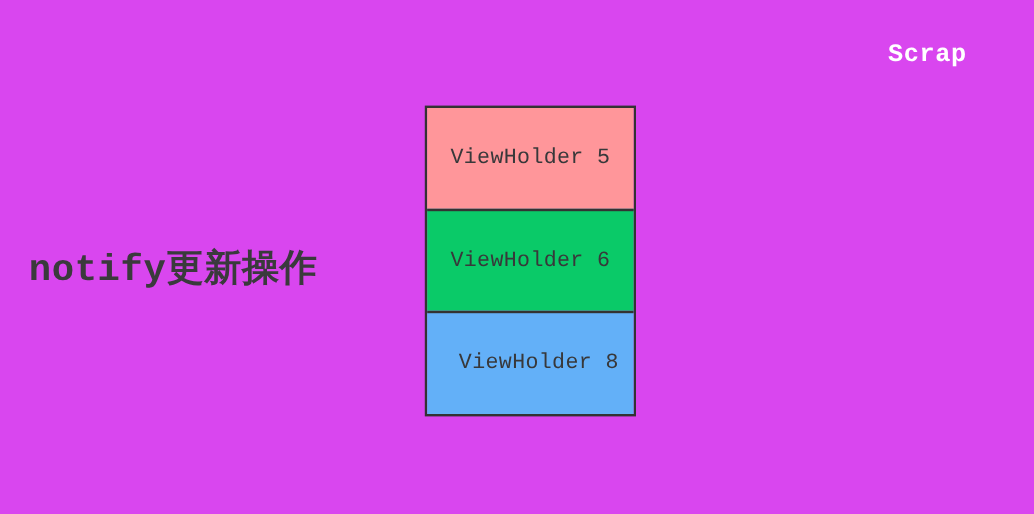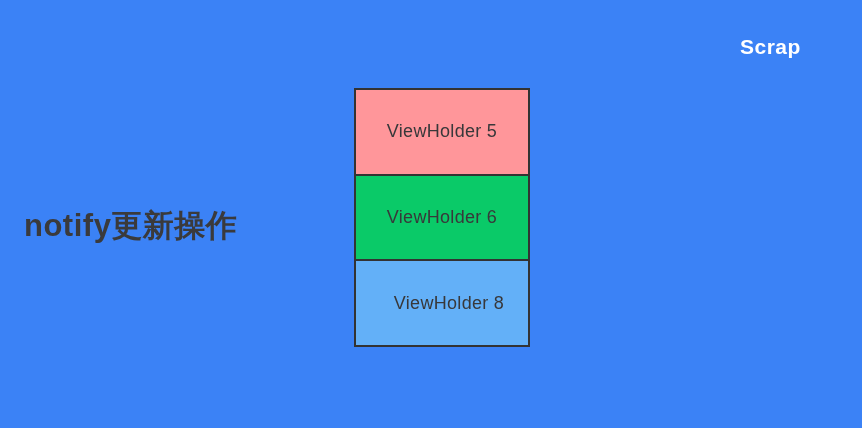--- a/index.html
+++ b/index.html
@@ -60,21 +60,21 @@
   }
   .vh-box-label {
     font-size: 18px;
     font-weight: 400;
     letter-spacing: 0.3px;
   }
 </style>
 </head>
 <body>
 
-<div class="canvas" style="background: #3b82f6;">
+<div class="canvas" style="background: #d946ef; font-family: Liberation Mono, monospace;">
 
   <div class="scrap-label" style="color: rgb(255, 255, 255);">Scrap</div>
 
   <div class="notify-label" style="color: rgb(58, 58, 60);">notify更新操作</div>
 
   <div class="vh-stack" style="border-color: rgb(51, 51, 51);">
     <div class="vh-box" style="background-color: rgb(255, 150, 154);">
       <span class="vh-box-label" style="color: rgb(56, 56, 58);">ViewHolder 5</span>
     </div>
     <div class="vh-box" style="background-color: rgb(10, 202, 104);">

